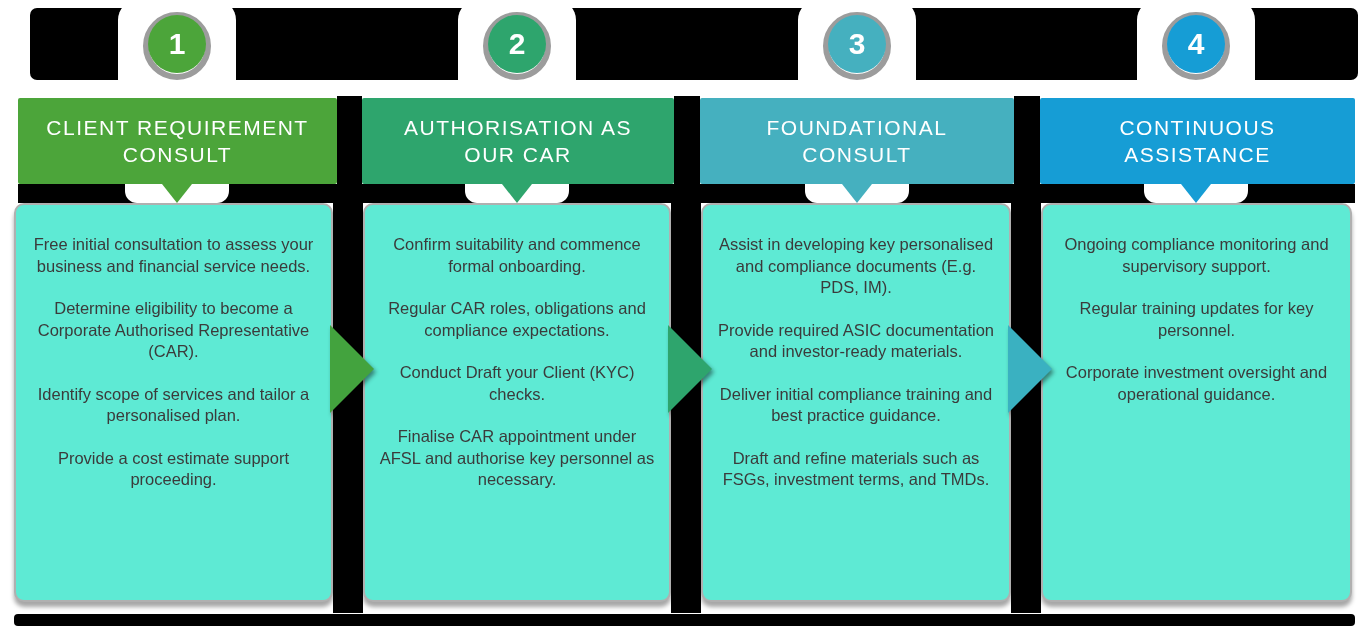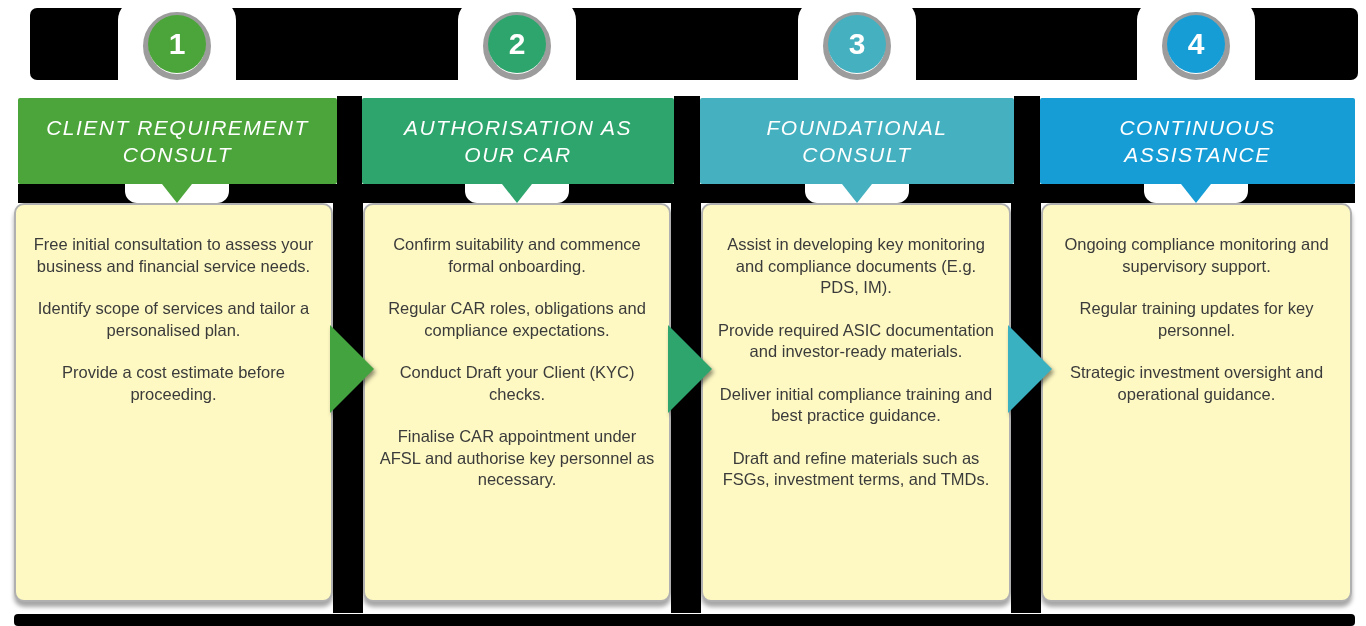--- a/index.html
+++ b/index.html
@@ -21,31 +21,31 @@
   .circle{
     position:absolute;top:15px;width:58px;height:58px;border-radius:50%;background:var(--c);
     color:#fff;font-size:30px;font-weight:bold;display:flex;align-items:center;justify-content:center;
     left:calc(var(--cx) - 29px);z-index:4;
   }
   
   .header{
     position:absolute;top:98px;height:86px;background:var(--c);color:#fff;
     display:flex;align-items:center;justify-content:center;text-align:center;
     font-size:21px;letter-spacing:1.5px;line-height:27px;white-space:pre-line;
-    left:var(--hdr-l);width:var(--hdr-w);z-index:3;border-radius:2px;font-style:italic;
+    left:var(--hdr-l);width:var(--hdr-w);z-index:3;border-radius:2px;
   }
   .pointer-halo{position:absolute;top:184px;height:19px;width:104px;background:#fff;border-radius:0 0 12px 12px;left:calc(var(--cx) - 52px);z-index:3;}
   .pointer{
     position:absolute;top:184px;width:0;height:0;
     border-left:15px solid transparent;border-right:15px solid transparent;
     border-top:19px solid var(--c);left:calc(var(--cx) - 15px);z-index:4;
   }
   
   .card{
-    position:absolute;top:203px;height:399px;box-sizing:border-box;background:#fef9c3;
+    position:absolute;top:203px;height:399px;box-sizing:border-box;background:#5eead4;
     border:2px solid #b0b0b0;border-radius:10px;box-shadow:0 5px 4px rgba(0,0,0,0.35);
     padding:29px 12px 0;left:var(--card-l);width:var(--card-w);z-index:2;
   }
   .card p{margin:0 0 21px;font-size:16.5px;line-height:21.5px;color:#3b3b3b;text-align:center;}
   
   .arrow{
     position:absolute;top:325px;width:0;height:0;
     border-top:44px solid transparent;border-bottom:44px solid transparent;
     border-left:44px solid var(--c);z-index:5;
     filter:drop-shadow(2px 3px 2px rgba(0,0,0,0.45));
@@ -77,22 +77,23 @@
   <div class="col col1" style="--c: #4ca53a;">
     <div class="halo"></div>
     <div class="ring"></div>
     <div class="circle">1</div>
     <div class="header">CLIENT REQUIREMENT
 CONSULT</div>
     <div class="pointer-halo"></div>
     <div class="pointer"></div>
     <div class="card">
       <p>Free initial consultation to assess your business and financial service needs.</p>
+      <p>Determine eligibility to become a Corporate Authorised Representative (CAR).</p>
       <p>Identify scope of services and tailor a personalised plan.</p>
-      <p>Provide a cost estimate before proceeding.</p>
+      <p>Provide a cost estimate support proceeding.</p>
     </div>
   </div>
 
   
   <div class="col col2" style="--c: #2ea56d;">
     <div class="halo"></div>
     <div class="ring"></div>
     <div class="circle">2</div>
     <div class="header">AUTHORISATION AS
 OUR CAR</div>
@@ -109,40 +110,40 @@
   
   <div class="col col3" style="--c: #45b0bf;">
     <div class="halo"></div>
     <div class="ring"></div>
     <div class="circle">3</div>
     <div class="header">FOUNDATIONAL
 CONSULT</div>
     <div class="pointer-halo"></div>
     <div class="pointer"></div>
     <div class="card">
-      <p>Assist in developing key monitoring and compliance documents (E.g. PDS, IM).</p>
+      <p>Assist in developing key personalised and compliance documents (E.g. PDS, IM).</p>
       <p>Provide required ASIC documentation and investor-ready materials.</p>
       <p>Deliver initial compliance training and best practice guidance.</p>
       <p>Draft and refine materials such as FSGs, investment terms, and TMDs.</p>
     </div>
   </div>
 
   
   <div class="col col4" style="--c: #169dd5;">
     <div class="halo"></div>
     <div class="ring"></div>
     <div class="circle">4</div>
     <div class="header">CONTINUOUS
 ASSISTANCE</div>
     <div class="pointer-halo"></div>
     <div class="pointer"></div>
     <div class="card">
       <p>Ongoing compliance monitoring and supervisory support.</p>
       <p>Regular training updates for key personnel.</p>
-      <p>Strategic investment oversight and operational guidance.</p>
+      <p>Corporate investment oversight and operational guidance.</p>
     </div>
   </div>
 
   
   <div class="arrow ar1" style="--c: #43a33e;"></div>
   <div class="arrow ar2" style="--c: #2ea56d;"></div>
   <div class="arrow ar3" style="--c: #3ab1c1;"></div>
 
 </div>
 

